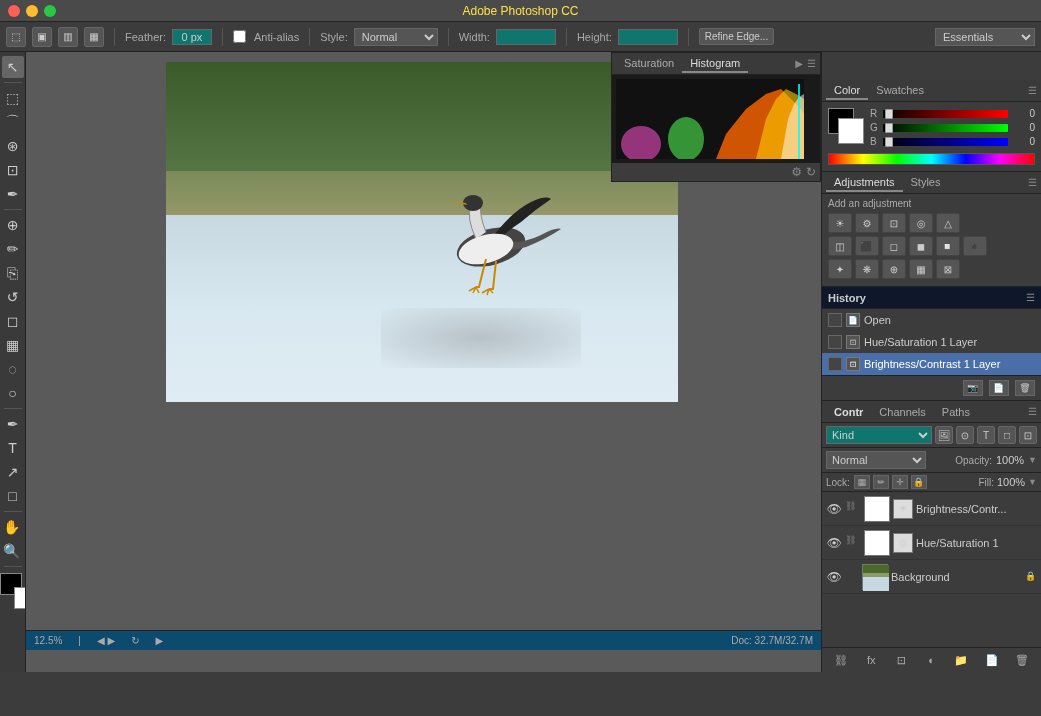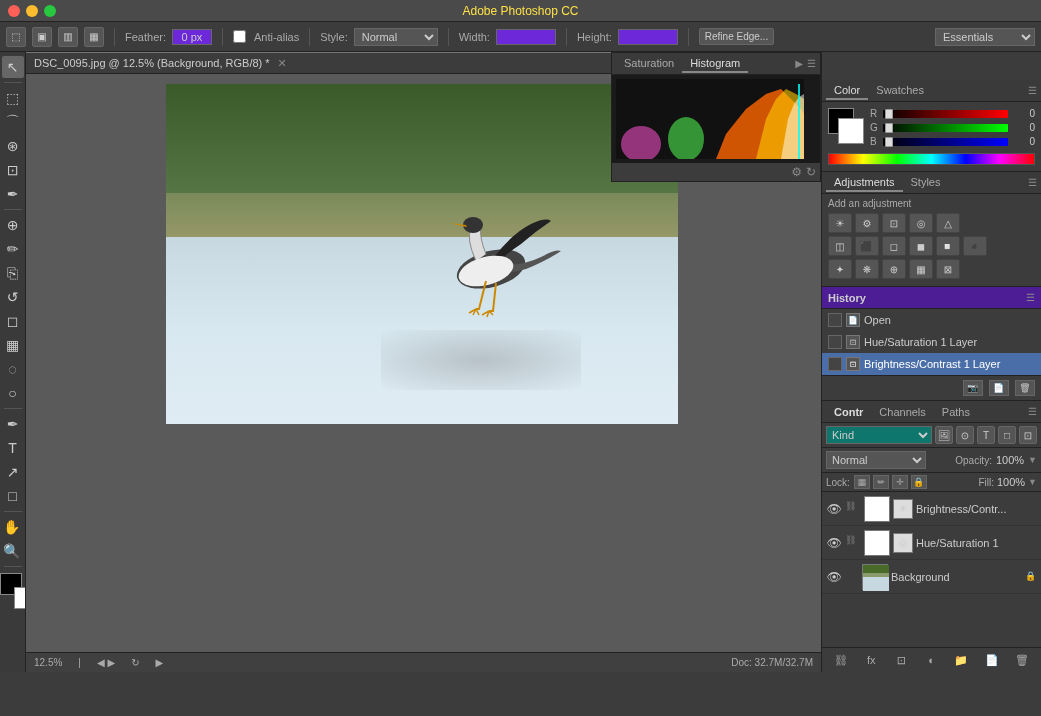--- a/index.html
+++ b/index.html
@@ -11,39 +11,39 @@
     .tl { width: 12px; height: 12px; border-radius: 50%; cursor: pointer; }
     .tl.close { background: #ff5f57; }
     .tl.min { background: #febc2e; }
     .tl.max { background: #28c840; }
     #titlebar .title { font-size: 12px; color: #fde047; }
 
     
     #optionsbar { height: 30px; background: #3c3c3c; border-bottom: 1px solid #222; display: flex; align-items: center; padding: 0 6px; gap: 6px; font-size: 11px; }
     .opt-btn { background: #555; border: 1px solid #666; color: #ccc; padding: 2px 5px; font-size: 10px; cursor: pointer; border-radius: 2px; }
     .opt-select { background: #555; border: 1px solid #666; color: #ccc; padding: 1px 3px; font-size: 11px; cursor: pointer; }
-    .opt-input { background: #6d28d9; border: 1px solid #666; color: #ccc; width: 40px; padding: 1px 3px; font-size: 11px; text-align: center; }
+    .opt-input { background: #0f766e; border: 1px solid #666; color: #ccc; width: 40px; padding: 1px 3px; font-size: 11px; text-align: center; }
     .opt-label { color: #aaa; }
     .opt-checkbox { margin-right: 2px; }
     .opt-sep { width: 1px; height: 18px; background: #555; margin: 0 4px; }
 
     
     #main { display: flex; height: calc(716px - 22px - 22px - 30px - 22px); }
 
     
     #toolbar { width: 26px; background: #3a3a3a; border-right: 1px solid #222; display: flex; flex-direction: column; align-items: center; padding-top: 4px; gap: 2px; overflow: hidden; }
     .tool-btn { width: 22px; height: 22px; display: flex; align-items: center; justify-content: center; cursor: pointer; border-radius: 2px; color: #ccc; font-size: 14px; position: relative; }
     .tool-btn.active { background: #666; }
     .tool-sep { width: 18px; height: 1px; background: #555; margin: 2px 0; }
 
     
     #canvas-area { flex: 1; background: #5a5a5a; overflow: hidden; position: relative; }
     .canvas-tab { height: 22px; background: #3c3c3c; border-bottom: 1px solid #222; display: flex; align-items: center; padding: 0 8px; font-size: 11px; color: #ccc; border-top: 1px solid #777; }
     .canvas-content { position: relative; width: 100%; height: calc(100% - 22px - 20px); display: flex; align-items: center; justify-content: center; overflow: hidden; }
-    .canvas-status { height: 20px; background: #404040; border-top: 1px solid #222; display: flex; align-items: center; padding: 0 8px; font-size: 10px; color: #aaa; gap: 12px; }
+    .canvas-status { height: 20px; background: #0c4a6e; border-top: 1px solid #222; display: flex; align-items: center; padding: 0 8px; font-size: 10px; color: #aaa; gap: 12px; }
 
     
     .photo-container { position: absolute; left: 140px; top: 10px; width: 512px; height: 340px; overflow: hidden; }
     .photo-bg { width: 100%; height: 100%; background: linear-gradient(to bottom, #5a7a3a 0%, #4a6a2a 25%, #7a8a5a 35%, #c8d4aa 40%, #dde8ee 50%, #e8f0f4 70%, #d4e0e8 100%); position: relative; }
 
     
     #right-panels { width: 220px; background: #3c3c3c; border-left: 1px solid #222; display: flex; flex-direction: column; }
 
     
     #color-panel { border-bottom: 1px solid #222; padding: 0; margin-top: 28px; }
@@ -113,21 +113,21 @@
     .layer-item { display: flex; align-items: center; padding: 2px 4px; gap: 3px; height: 34px; cursor: pointer; border-bottom: 1px solid #333; }
     .layer-eye { width: 16px; height: 16px; display: flex; align-items: center; justify-content: center; cursor: pointer; font-size: 12px; }
     .layer-visibility { width: 16px; height: 16px; }
     .layer-thumb { width: 26px; height: 26px; background: #aaa; border: 1px solid #777; flex-shrink: 0; }
     .layer-thumb.white { background: #fff; }
     .layer-thumb.img { background: #7a8a6a; }
     .layer-name { font-size: 11px; color: #ccc; flex: 1; overflow: hidden; text-overflow: ellipsis; white-space: nowrap; }
     .layer-lock { width: 12px; height: 12px; font-size: 9px; color: #aaa; }
     .layer-actions { display: flex; justify-content: space-around; padding: 4px; border-top: 1px solid #222; }
     .layer-act-btn { width: 20px; height: 16px; background: transparent; border: none; color: #aaa; font-size: 11px; cursor: pointer; display: flex; align-items: center; justify-content: center; }
-    .panel-header { display: flex; align-items: center; padding: 2px 6px; background: #4c1d95; border-bottom: 1px solid #222; height: 22px; }
+    .panel-header { display: flex; align-items: center; padding: 2px 6px; background: #0f172a; border-bottom: 1px solid #222; height: 22px; }
     .panel-header-title { font-size: 11px; color: #ccc; flex: 1; font-weight: bold; }
 
     
     ::-webkit-scrollbar { width: 8px; height: 8px; }
     ::-webkit-scrollbar-track { background: #3a3a3a; }
     ::-webkit-scrollbar-thumb { background: #666; border-radius: 2px; }
   </style>
 </head>
 <body>
 
@@ -200,24 +200,20 @@
     <div class="tool-btn" title="Hand">✋</div>
     <div class="tool-btn" title="Zoom">🔍</div>
     <div class="tool-sep"></div>
     <div style="position:relative;width:36px;height:36px;margin:2px auto;flex-shrink:0;">
       <div style="position:absolute;top:0;left:0;width:22px;height:22px;background:#000;border:1px solid #888;cursor:pointer;"></div>
       <div style="position:absolute;bottom:0;right:0;width:22px;height:22px;background:#fff;border:1px solid #888;cursor:pointer;"></div>
     </div>
   </div>
 
   <div id="canvas-area">
-    <div class="canvas-tab">
-      <span>DSC_0095.jpg @ 12.5% (Background, RGB/8) *</span>
-      <span style="margin-left:8px;color:#888;cursor:pointer;">✕</span>
-    </div>
 
     <div style="position:absolute;top:0;right:0;width:210px;background:#3c3c3c;border:1px solid #222;z-index:10;">
       <div class="panel-tabs-row">
         <span class="panel-tab">Saturation</span>
         <span class="panel-tab active">Histogram</span>
         <span style="margin-left:auto;color:#888;font-size:10px;cursor:pointer;">▶</span>
         <span style="color:#888;font-size:10px;cursor:pointer;margin-left:4px;">☰</span>
       </div>
       <div class="histogram-content">
         <div class="hist-canvas">

